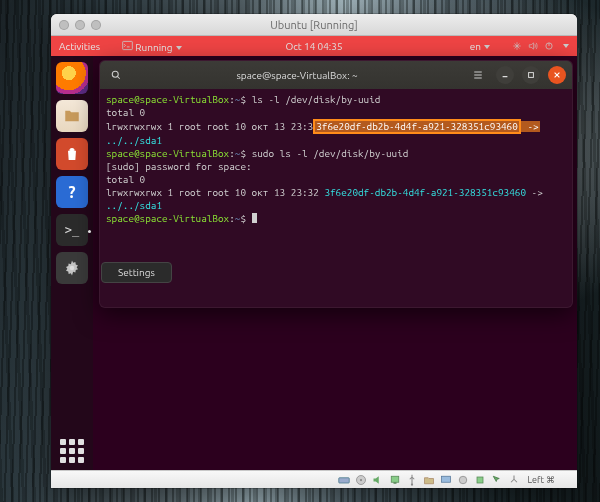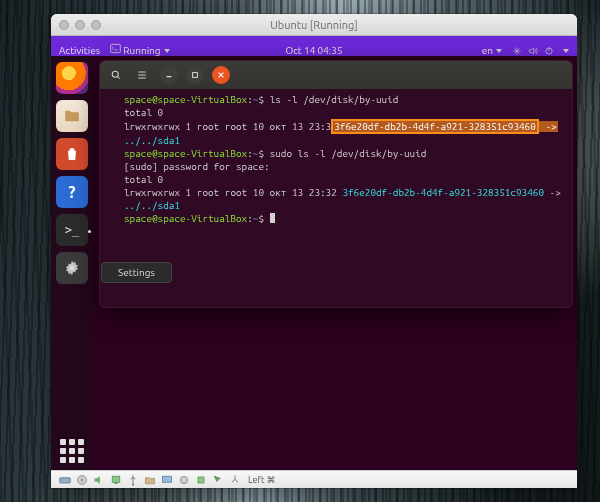--- a/index.html
+++ b/index.html
@@ -52,26 +52,26 @@
   
   .ubuntu-screen {
     flex: 1 1 auto;
     background: #2c001e; 
     position: relative;
     display: flex; flex-direction: column;
     overflow: hidden;
   }
   .gnome-topbar {
     height: 20px;
-    background: #6d28d9;
+    background: #ef4444;
     color: #e6e6e6;
     font-size: 10px;
-    display: flex; align-items: flex-end;
+    display: flex; align-items: center;
     padding: 0 8px;
-    gap: 10px;
+    gap: 22px;
     flex: 0 0 auto;
   }
   .gnome-topbar .spacer { flex: 1; }
   .gnome-topbar .center { position: absolute; left: 50%; transform: translateX(-50%); }
   .tri { width:0; height:0; border-left:3px solid transparent; border-right:3px solid transparent; border-top:4px solid #ccc; display:inline-block; margin-left:3px; vertical-align:middle;}
   .sysicons { display:flex; gap:6px; align-items:center; }
   .sysicons svg { width:10px; height:10px; }
 
   .main {
     flex: 1; display: flex; min-height: 0;
@@ -143,39 +143,39 @@
   .term-title{ flex:1; text-align:center; font-size:10px; color:#ddd;}
   .winbtn{ width:18px;height:18px;border-radius:50%;background:#3f3e3a;display:flex;align-items:center;justify-content:center; margin-left:2px;}
   .winbtn svg{width:8px;height:8px;}
   .winbtn.close{ background:#e95420;}
   .term-body{
     flex:1;
     font-family: "Ubuntu Mono","DejaVu Sans Mono",monospace;
     font-size:10px;
     line-height:13px;
     color:#d0d0d0;
-    padding:4px 24px;
+    padding:4px 6px;
     white-space:pre;
     position:relative;
     overflow:hidden;
   }
   .grn{ color:#8ae234; }
   .blu{ color:#729fcf; }
   .cyn{ color:#34e2e2; }
   .sel{ background:#b35a1e; color:#fff; padding:0 1px;}
   .hlbox{ border:2px solid #ff8c1a; padding:0; display:inline-block; line-height:11px; }
   .cursor{ display:inline-block; width:5px; height:10px; background:#d0d0d0; vertical-align:baseline; transform:translateY(1px);}
 
   
   .vbox-status{
     height:18px;
     background:linear-gradient(#f8f8f8,#e6e6e6);
     border-top:1px solid #c8c8c8;
-    display:flex; align-items:center; 
-    gap:5px; padding:0 8px;
+    display:flex; align-items:center; justify-content:flex-end;
+    gap:5px; padding:0 22px;
     flex:0 0 auto;
   }
   .vbox-status .ico{ width:12px;height:12px; }
   .vbox-status .hostkey{ font-size:9px; color:#555; margin-left:2px;}
 </style>
 </head>
 <body>
 
 <div class="bg-forest"></div>
 <div class="bg-trees"></div>
@@ -263,20 +263,21 @@
     <div class="tooltip">Settings</div>
 
     <div class="term-window">
       <div class="term-header">
         <div class="hbtn">
           <svg viewBox="0 0 16 16">
               <circle cx="7" cy="7" r="4" stroke="#ccc" stroke-width="1.4" fill="none"></circle>
               <path d="M10 10l3 3" stroke="#ccc" stroke-width="1.4"></path>
             </svg>
         </div>
+        <div class="term-title">space@space-VirtualBox: ~</div>
         <div class="hbtn">
           <svg viewBox="0 0 16 16">
               <path d="M3 4h10M3 8h10M3 12h10" stroke="#ccc" stroke-width="1.6"></path>
             </svg>
         </div>
         <div class="winbtn">
             <svg viewBox="0 0 10 10">
               <path d="M2 7h6" stroke="#ddd" stroke-width="1.4"></path>
             </svg>
           </div>

